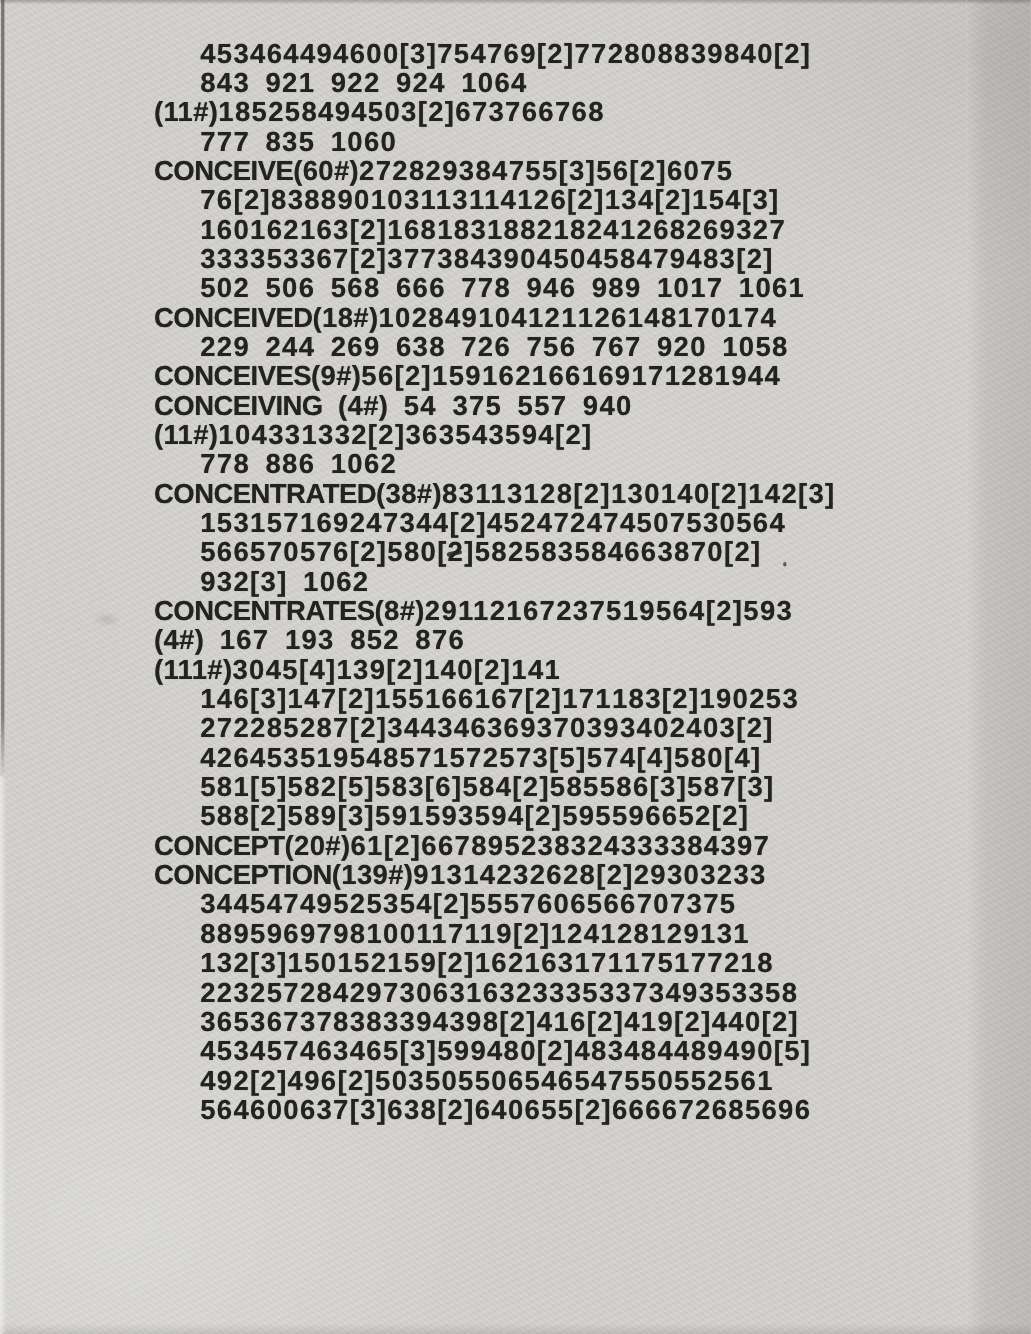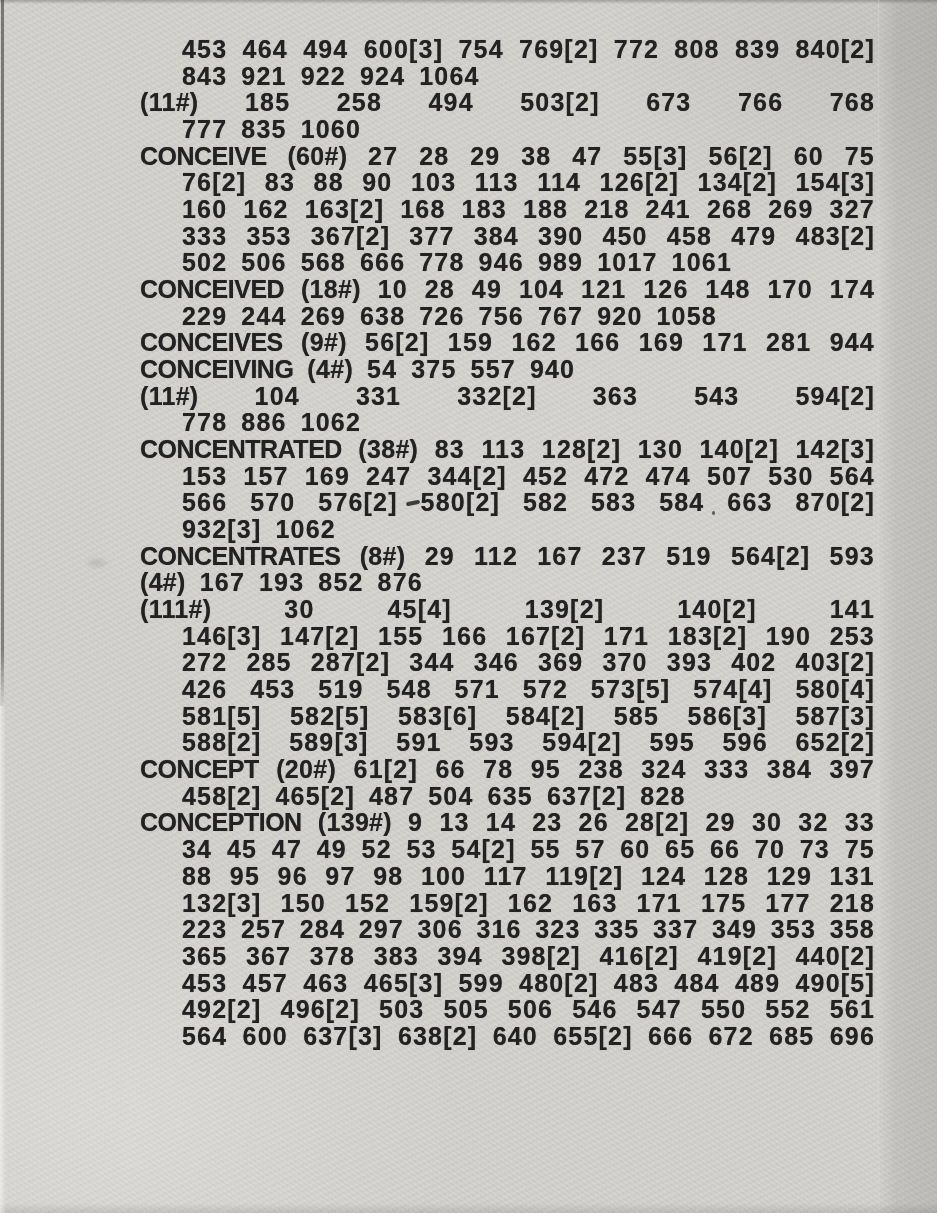--- a/index.html
+++ b/index.html
@@ -86,21 +86,21 @@
     font-weight: bold;
     text-shadow: 0 0 0.7px rgba(30,30,30,0.6);
   }
   .line {
     display: flex;
     align-items: baseline;
     height: 26.68px;
     line-height: 26.68px;
     white-space: pre;
   }
-  .line.justify { justify-content: space-between; }
+  .line.justify { }
   .line:not(.justify) { gap: 14px; }
   .line.indent { margin-left: 42px; }
   .tok { letter-spacing: 1.2px; }
   .tok.headword { letter-spacing: -0.5px; }
   .tok.count { letter-spacing: 0.3px; }
 </style>
 </head>
 <body>
 
 <div class="scan">
@@ -134,21 +134,20 @@
       <div class="line indent"><span class="tok">932[3]</span><span class="tok">1062</span></div>
       <div class="line justify"><span class="tok headword">CONCENTRATES</span><span class="tok count">(8#)</span><span class="tok">29</span><span class="tok">112</span><span class="tok">167</span><span class="tok">237</span><span class="tok">519</span><span class="tok">564[2]</span><span class="tok">593</span></div>
       <div class="line"><span class="tok count">(4#)</span><span class="tok">167</span><span class="tok">193</span><span class="tok">852</span><span class="tok">876</span></div>
       <div class="line justify"><span class="tok count">(111#)</span><span class="tok">30</span><span class="tok">45[4]</span><span class="tok">139[2]</span><span class="tok">140[2]</span><span class="tok">141</span></div>
       <div class="line justify indent"><span class="tok">146[3]</span><span class="tok">147[2]</span><span class="tok">155</span><span class="tok">166</span><span class="tok">167[2]</span><span class="tok">171</span><span class="tok">183[2]</span><span class="tok">190</span><span class="tok">253</span></div>
       <div class="line justify indent"><span class="tok">272</span><span class="tok">285</span><span class="tok">287[2]</span><span class="tok">344</span><span class="tok">346</span><span class="tok">369</span><span class="tok">370</span><span class="tok">393</span><span class="tok">402</span><span class="tok">403[2]</span></div>
       <div class="line justify indent"><span class="tok">426</span><span class="tok">453</span><span class="tok">519</span><span class="tok">548</span><span class="tok">571</span><span class="tok">572</span><span class="tok">573[5]</span><span class="tok">574[4]</span><span class="tok">580[4]</span></div>
       <div class="line justify indent"><span class="tok">581[5]</span><span class="tok">582[5]</span><span class="tok">583[6]</span><span class="tok">584[2]</span><span class="tok">585</span><span class="tok">586[3]</span><span class="tok">587[3]</span></div>
       <div class="line justify indent"><span class="tok">588[2]</span><span class="tok">589[3]</span><span class="tok">591</span><span class="tok">593</span><span class="tok">594[2]</span><span class="tok">595</span><span class="tok">596</span><span class="tok">652[2]</span></div>
       <div class="line justify"><span class="tok headword">CONCEPT</span><span class="tok count">(20#)</span><span class="tok">61[2]</span><span class="tok">66</span><span class="tok">78</span><span class="tok">95</span><span class="tok">238</span><span class="tok">324</span><span class="tok">333</span><span class="tok">384</span><span class="tok">397</span></div>
-      <div class="line indent"><span class="tok">458[2]</span><span class="tok">465[2]</span><span class="tok">487</span><span class="tok">504</span><span class="tok">635</span><span class="tok">637[2]</span><span class="tok">828</span></div>
       <div class="line justify"><span class="tok headword">CONCEPTION</span><span class="tok count">(139#)</span><span class="tok">9</span><span class="tok">13</span><span class="tok">14</span><span class="tok">23</span><span class="tok">26</span><span class="tok">28[2]</span><span class="tok">29</span><span class="tok">30</span><span class="tok">32</span><span class="tok">33</span></div>
       <div class="line justify indent"><span class="tok">34</span><span class="tok">45</span><span class="tok">47</span><span class="tok">49</span><span class="tok">52</span><span class="tok">53</span><span class="tok">54[2]</span><span class="tok">55</span><span class="tok">57</span><span class="tok">60</span><span class="tok">65</span><span class="tok">66</span><span class="tok">70</span><span class="tok">73</span><span class="tok">75</span></div>
       <div class="line justify indent"><span class="tok">88</span><span class="tok">95</span><span class="tok">96</span><span class="tok">97</span><span class="tok">98</span><span class="tok">100</span><span class="tok">117</span><span class="tok">119[2]</span><span class="tok">124</span><span class="tok">128</span><span class="tok">129</span><span class="tok">131</span></div>
       <div class="line justify indent"><span class="tok">132[3]</span><span class="tok">150</span><span class="tok">152</span><span class="tok">159[2]</span><span class="tok">162</span><span class="tok">163</span><span class="tok">171</span><span class="tok">175</span><span class="tok">177</span><span class="tok">218</span></div>
       <div class="line justify indent"><span class="tok">223</span><span class="tok">257</span><span class="tok">284</span><span class="tok">297</span><span class="tok">306</span><span class="tok">316</span><span class="tok">323</span><span class="tok">335</span><span class="tok">337</span><span class="tok">349</span><span class="tok">353</span><span class="tok">358</span></div>
       <div class="line justify indent"><span class="tok">365</span><span class="tok">367</span><span class="tok">378</span><span class="tok">383</span><span class="tok">394</span><span class="tok">398[2]</span><span class="tok">416[2]</span><span class="tok">419[2]</span><span class="tok">440[2]</span></div>
       <div class="line justify indent"><span class="tok">453</span><span class="tok">457</span><span class="tok">463</span><span class="tok">465[3]</span><span class="tok">599</span><span class="tok">480[2]</span><span class="tok">483</span><span class="tok">484</span><span class="tok">489</span><span class="tok">490[5]</span></div>
       <div class="line justify indent"><span class="tok">492[2]</span><span class="tok">496[2]</span><span class="tok">503</span><span class="tok">505</span><span class="tok">506</span><span class="tok">546</span><span class="tok">547</span><span class="tok">550</span><span class="tok">552</span><span class="tok">561</span></div>
       <div class="line justify indent"><span class="tok">564</span><span class="tok">600</span><span class="tok">637[3]</span><span class="tok">638[2]</span><span class="tok">640</span><span class="tok">655[2]</span><span class="tok">666</span><span class="tok">672</span><span class="tok">685</span><span class="tok">696</span></div>
     </div>

